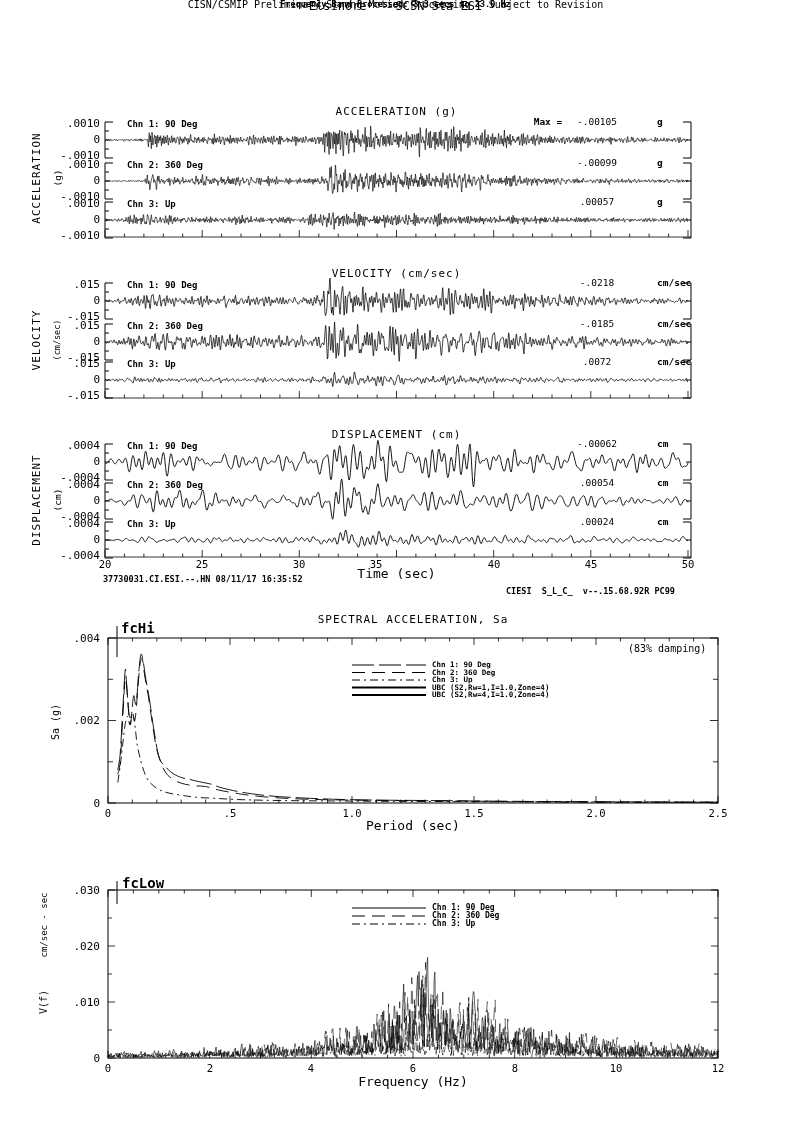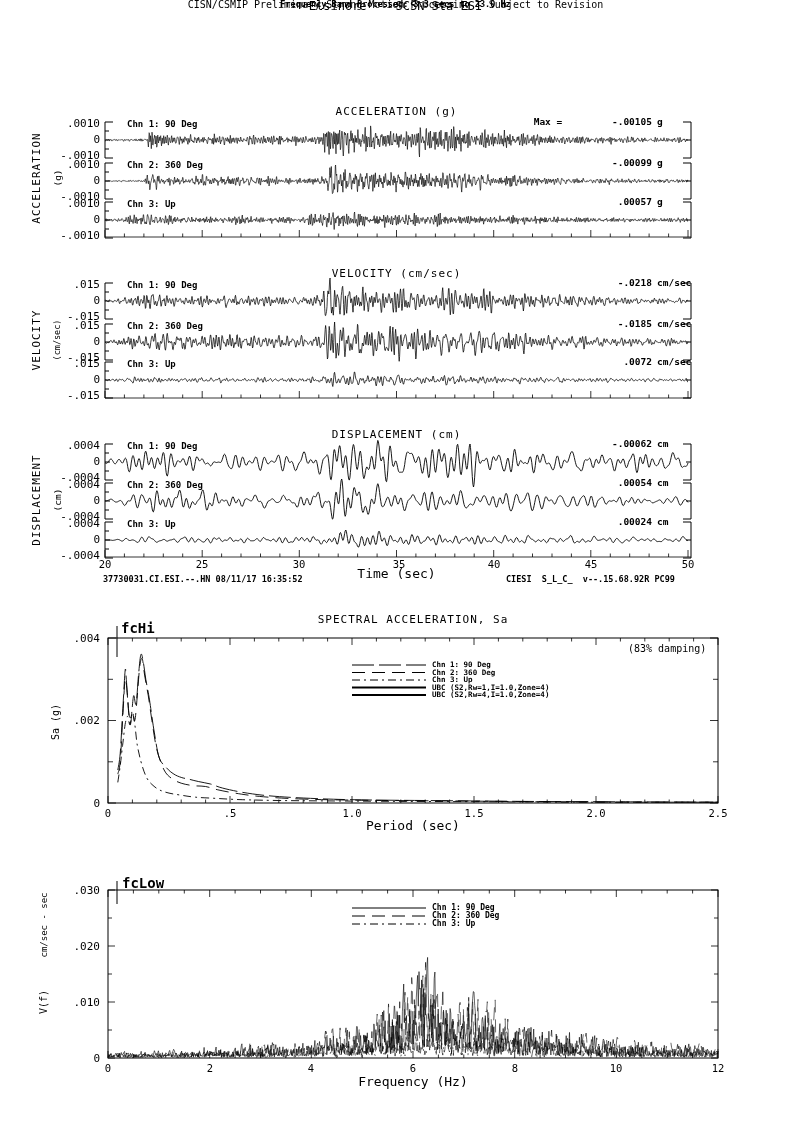--- a/index.html
+++ b/index.html
@@ -7,21 +7,21 @@
         font-family:"DejaVu Sans Mono",monospace;overflow:hidden}
   .abs{position:absolute;white-space:pre;line-height:1;color:#000}
   .ctr{text-align:center}
   .b{font-weight:bold}
   .ls{letter-spacing:1px}
   .f8{font-size:14px}.f85{font-size:8.5px}.f9{font-size:9px}.f95{font-size:9.5px}
   .f10{font-size:10px}.f105{font-size:13px}.f11{font-size:11px}.f12{font-size:12px}
   .tick{left:40px;width:60px;text-align:right;font-size:11px}
   .chlab{left:127px;font-size:9px;font-weight:bold}
   .maxp{left:468px;width:100px;text-align:right;font-size:9.5px;font-weight:bold}
-  .maxv{left:542px;width:110px;text-align:right;font-size:9.5px;font-weight:bold}
+  .maxv{left:542px;width:110px;text-align:center;font-size:9.5px;font-weight:normal}
   .maxu{left:657px;width:60px;text-align:left;font-size:9.5px;font-weight:bold}
   .xt{width:40px;text-align:center;font-size:10.5px}
   .leg{left:432px;font-size:7.5px;font-weight:bold}
   .legf{left:432px;font-size:8px;font-weight:bold}
   .vlab{position:absolute;white-space:pre;line-height:1;transform:translate(-50%,-50%) rotate(-90deg)}
 </style>
 </head>
 <body>
 
 <div class="page">
@@ -165,27 +165,27 @@
   <div class="abs chlab" style="top:520px">Chn 3: Up</div>
   <div class="abs tick" style="top:518px">.0004</div>
   <div class="abs tick" style="top:534px">0</div>
   <div class="abs tick" style="top:550px">-.0004</div>
   <div class="abs maxv" style="top:517px">.00024</div>
   <div class="abs maxu" style="top:517px">cm</div>
 
   <div class="abs xt" style="left:85px;top:559px">20</div>
   <div class="abs xt" style="left:182px;top:559px">25</div>
   <div class="abs xt" style="left:279px;top:559px">30</div>
-  <div class="abs xt" style="left:379px;top:559px">35</div>
+  <div class="abs xt" style="left:356px;top:559px">35</div>
   <div class="abs xt" style="left:474px;top:559px">40</div>
   <div class="abs xt" style="left:571px;top:559px">45</div>
   <div class="abs xt" style="left:668px;top:559px">50</div>
   <div class="abs ctr f105" style="left:105px;top:567px;width:583px">Time (sec)</div>
   <div class="abs f85 b" style="left:103px;top:575px">37730031.CI.ESI.--.HN 08/11/17 16:35:52</div>
-  <div class="abs f85 b" style="left:506px;top:575px">CIESI  S_L_C_  v--.15.68.92R PC99</div>
+  <div class="abs f85 b" style="left:506px;top:587px">CIESI  S_L_C_  v--.15.68.92R PC99</div>
 
   <div class="abs ctr f11 ls" style="left:108px;top:614px;width:610px">SPECTRAL ACCELERATION, Sa</div>
   <div class="abs f8 b" style="left:121px;top:621px">fcHi</div>
   <div class="abs f10" style="left:628px;top:644px">(83% damping)</div>
   <div class="abs leg" style="top:661px">Chn 1: 90 Deg</div>
   <div class="abs leg" style="top:669px">Chn 2: 360 Deg</div>
   <div class="abs leg" style="top:676px">Chn 3: Up</div>
   <div class="abs leg" style="top:684px">UBC (S2,Rw=1,I=1.0,Zone=4)</div>
   <div class="abs leg" style="top:691px">UBC (S2,Rw=4,I=1.0,Zone=4)</div>
   <div class="abs tick" style="top:633px">.004</div>

